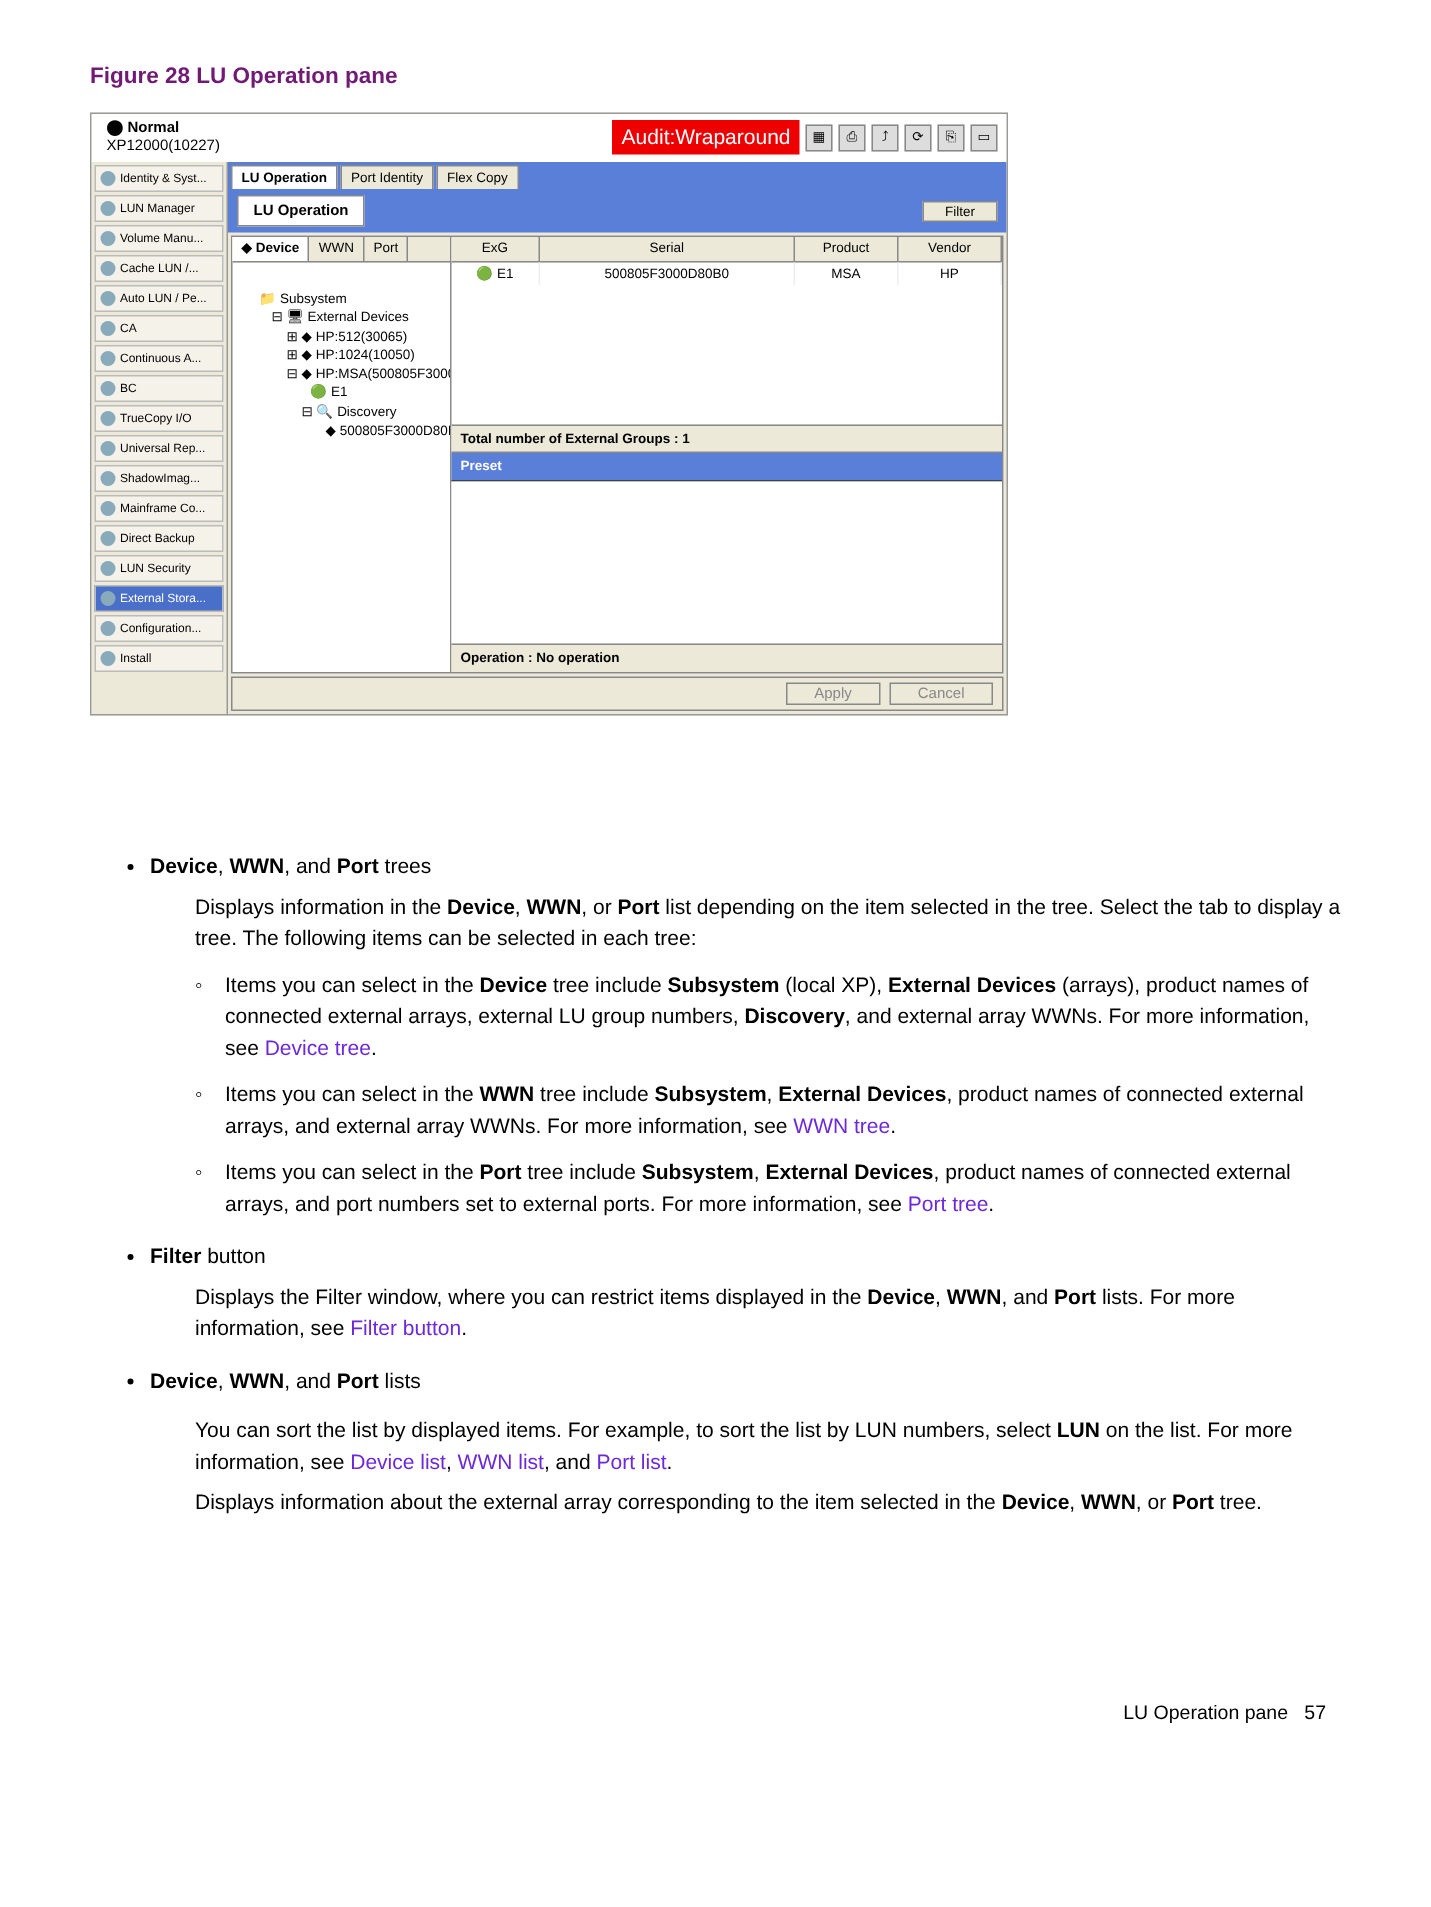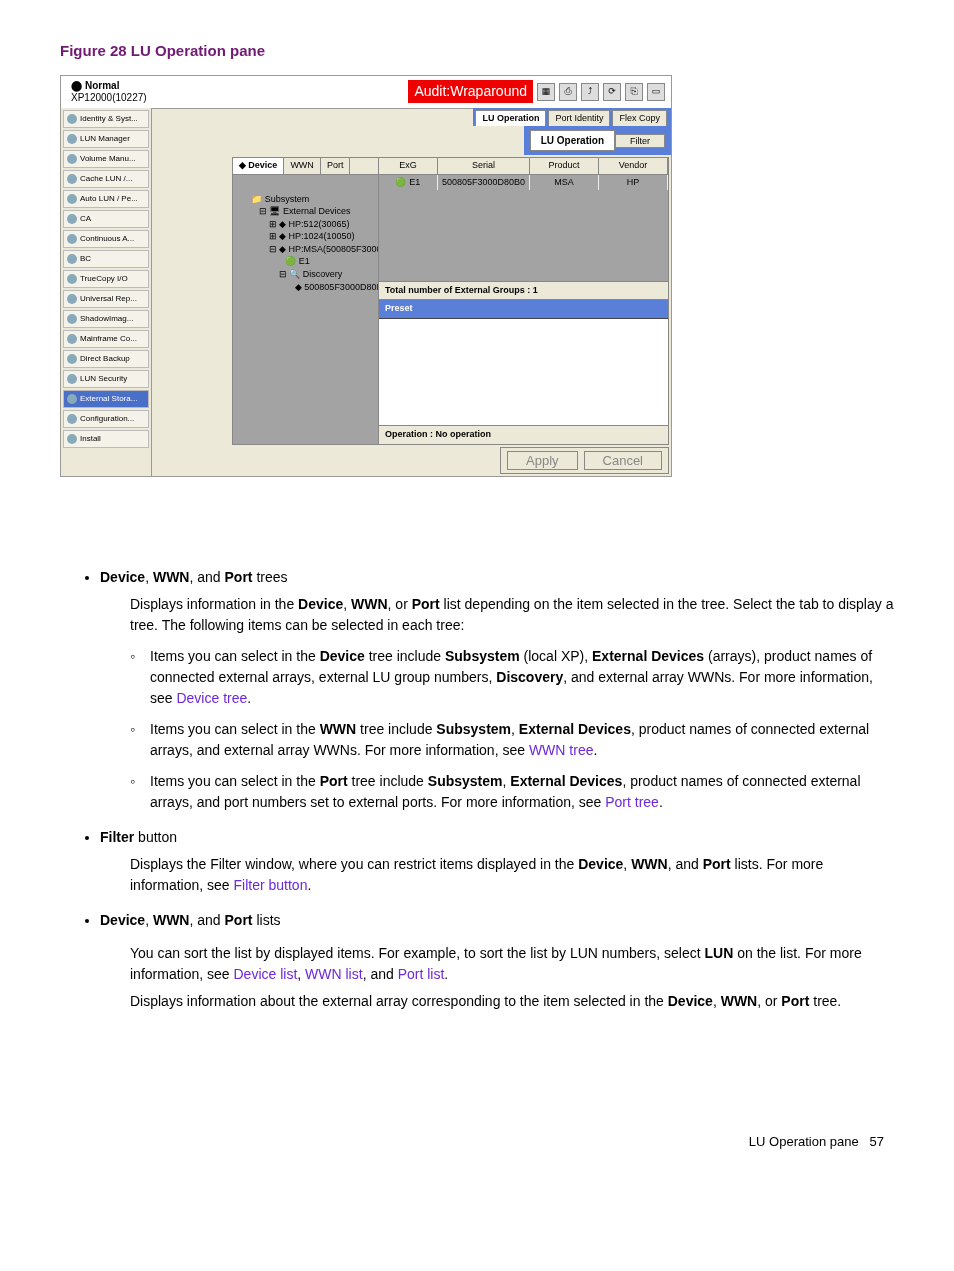--- a/index.html
+++ b/index.html
@@ -76,21 +76,20 @@
     display: flex;
     align-items: center;
     gap: 3px;
   }
   .sb-item.active { background: #4a6fc9; color: #fff; }
   .sb-icon { width: 10px; height: 10px; border-radius: 50%; background: #8ab; flex-shrink: 0; }
   .ss-main {
     flex: 1;
     display: flex;
     flex-direction: column;
-    align-items: flex-end;
   }
   .main-tabs {
     display: flex;
     background: #5a7fd9;
     padding: 2px 2px 0 2px;
   }
   .main-tab {
     background: #ece9d8;
     border: 1px solid #888;
     border-bottom: none;
@@ -122,21 +121,21 @@
     border: 1px solid #888;
     color: #000;
     padding: 1px 14px;
     font-size: 9px;
   }
   .main-content {
     flex: 1;
     display: flex;
     border: 1px solid #888;
     margin: 2px;
-    background: #a3a3a3;
+    background: #ffffff;
   }
   .tree-panel {
     width: 145px;
     border-right: 1px solid #888;
     display: flex;
     flex-direction: column;
   }
   .tree-tabs { display: flex; border-bottom: 1px solid #888; background: #ece9d8; }
   .tree-tab {
     padding: 1px 6px;
@@ -204,21 +203,21 @@
     padding: 3px 6px;
     display: flex;
     justify-content: flex-end;
     gap: 6px;
   }
   .bottom-btn {
     border: 1px solid #888;
     background: #ece9d8;
     color: #888;
     padding: 1px 18px;
-    font-size: 13px;
+    font-size: 10px;
   }
   
   .content { margin-top: 90px; }
   ul.main-list {
     list-style: disc;
     padding-left: 40px;
   }
   ul.main-list > li { margin-bottom: 14px; }
   ul.main-list > li::marker { color: #000; }
   ul.sub-list {

